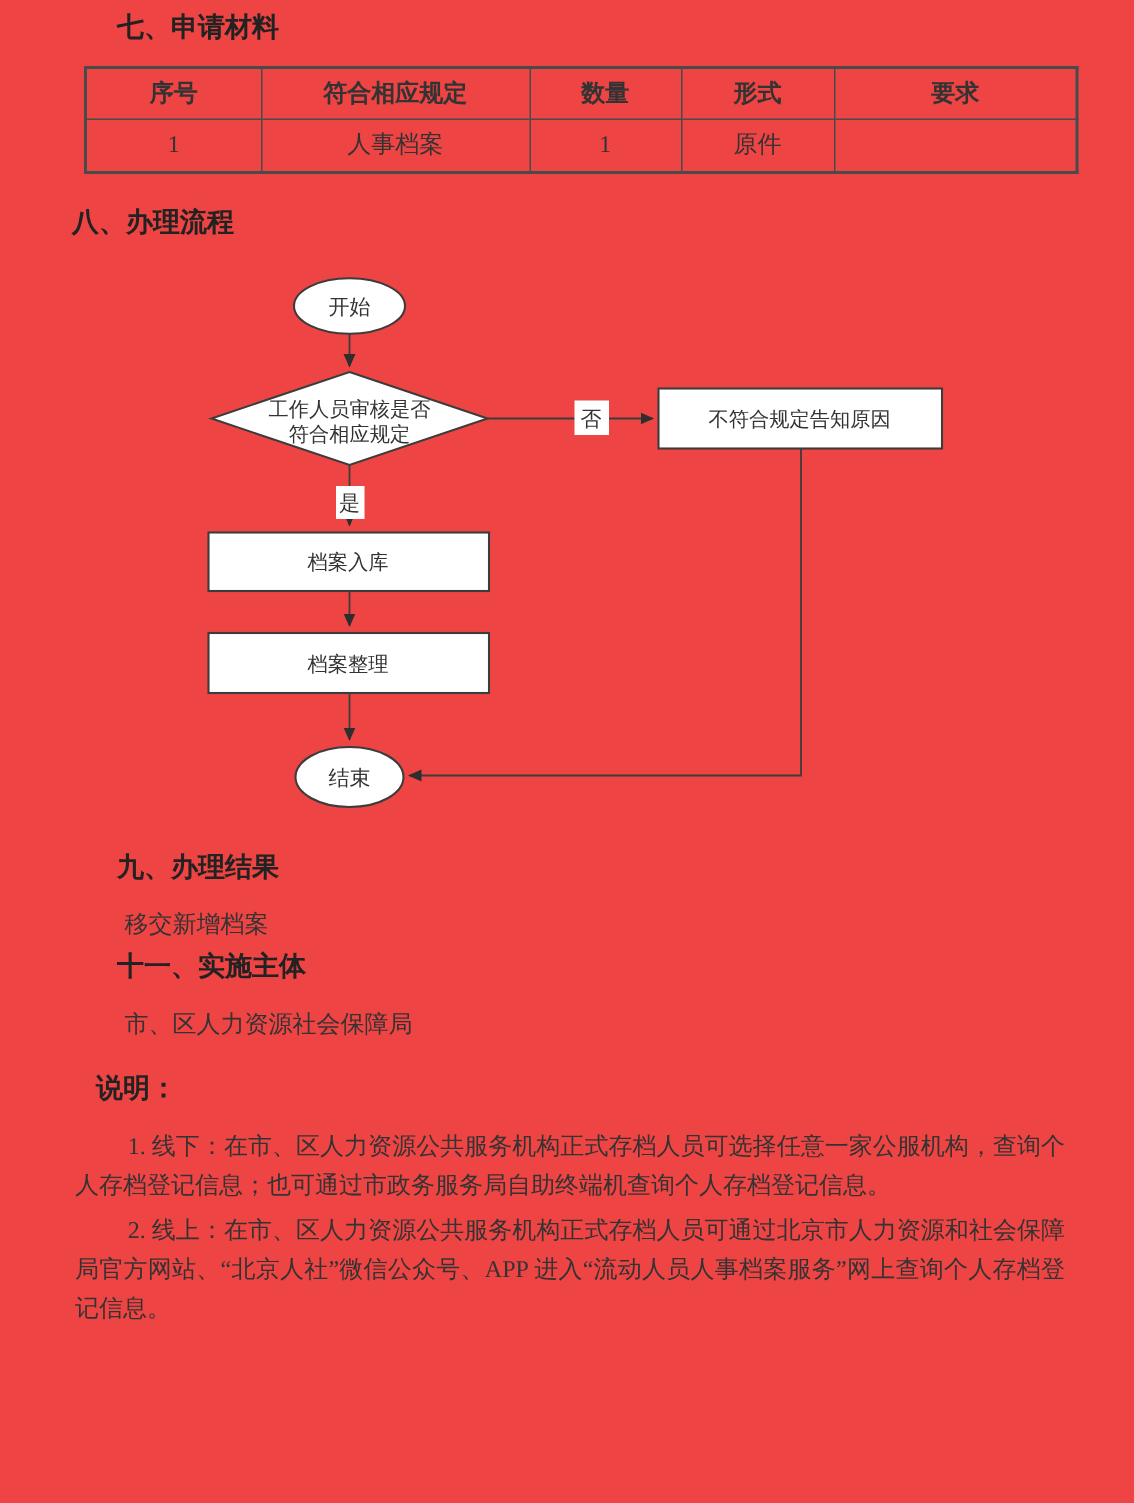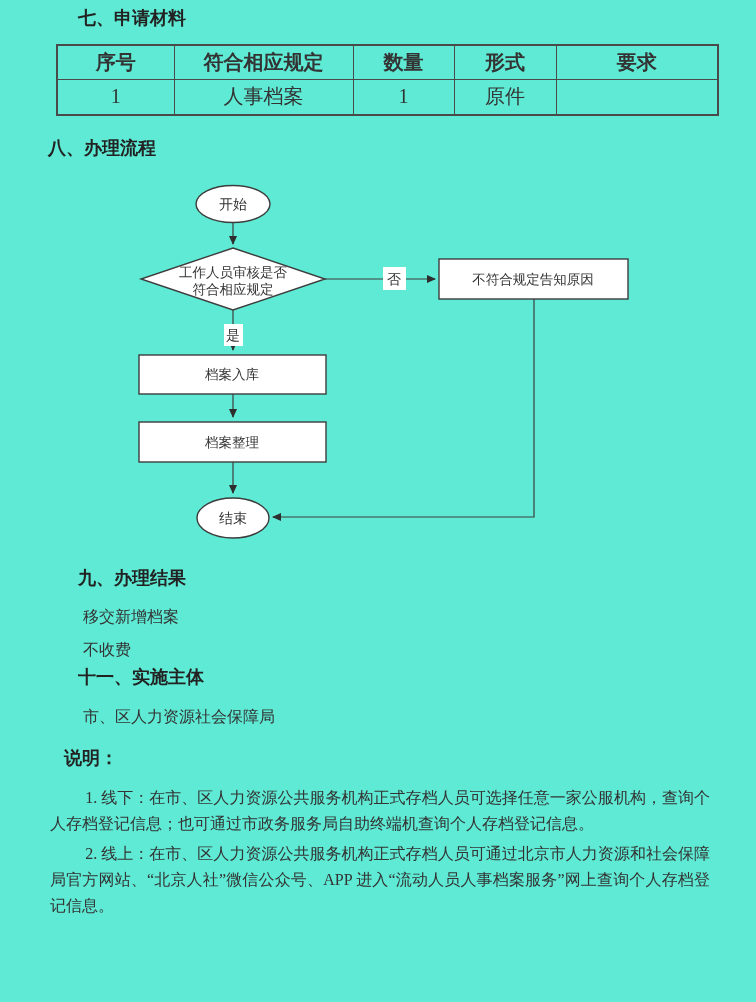--- a/index.html
+++ b/index.html
@@ -1,20 +1,20 @@
 <!DOCTYPE html>
 <html><head>
 <meta charset="utf-8">
 <style>
   * { box-sizing: border-box; }
   html,body { margin:0; padding:0; background:#ffffff; }
   .page {
     position:relative;
     width:756px; height:1002px;
-    background:#5eead4;
+    background:#ef4444;
     font-family:"Liberation Serif", serif;
     color:#333;
     overflow:hidden;
   }
   .sec-title {
     font-family:"Liberation Sans", sans-serif;
     font-weight:bold;
     font-size:18px;
     line-height:24px;
     color:#222;
@@ -30,21 +30,21 @@
   table.materials {
     border-collapse:collapse;
     margin:14px 0 0 56px;
     width:661px;
     table-layout:fixed;
   }
   table.materials th, table.materials td {
     border:1px solid #4a4a4a;
     text-align:center;
     vertical-align:middle;
-    font-size:20px;
+    font-size:16px;
     color:#333;
     padding:0;
   }
   table.materials { border:2px solid #4a4a4a; }
   table.materials th { height:34px; font-weight:bold; }
   table.materials td { height:36px; font-weight:normal; }
 
   .flowchart-wrap { margin-top:0; }
   svg.flowchart { display:block; }
   svg.flowchart text {
@@ -150,21 +150,20 @@
       <text x="232" y="447" font-size="13.5" text-anchor="middle">档案整理</text>
 
       <ellipse class="shape" cx="233" cy="518" rx="36" ry="20"></ellipse>
       <text x="233" y="523" font-size="14" text-anchor="middle">结束</text>
     </svg>
   </div>
 
   <h2 class="sec-title" id="sec9-title">九、办理结果</h2>
   <div class="sub-text" id="sec9-content">移交新增档案</div>
 
-  <div class="sub-text" id="sec10-content">不收费</div>
 
   <h2 class="sec-title" id="sec11-title">十一、实施主体</h2>
   <div class="sub-text" id="sec11-content">市、区人力资源社会保障局</div>
 
   <h2 class="sec-title" id="notes-title">说明：</h2>
   <p class="note-para" id="note-para-1">1. 线下：在市、区人力资源公共服务机构正式存档人员可选择任意一家公服机构，查询个人存档登记信息；也可通过市政务服务局自助终端机查询个人存档登记信息。</p>
   <p class="note-para" id="note-para-2">2. 线上：在市、区人力资源公共服务机构正式存档人员可通过北京市人力资源和社会保障局官方网站、“北京人社”微信公众号、APP 进入“流动人员人事档案服务”网上查询个人存档登记信息。</p>
 
 </div>
 

